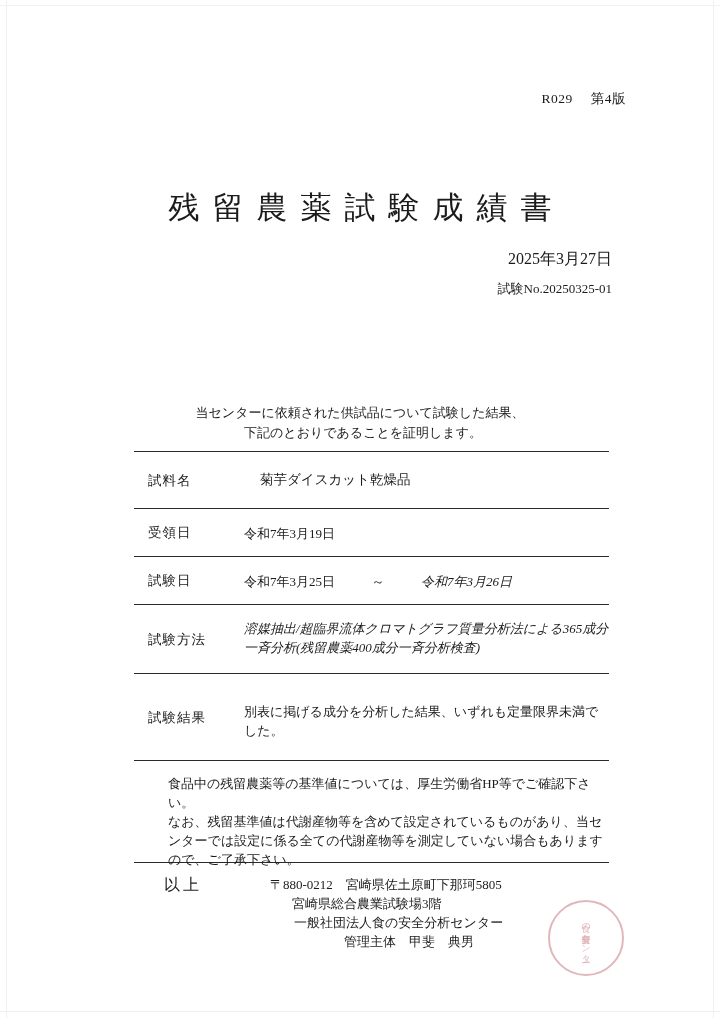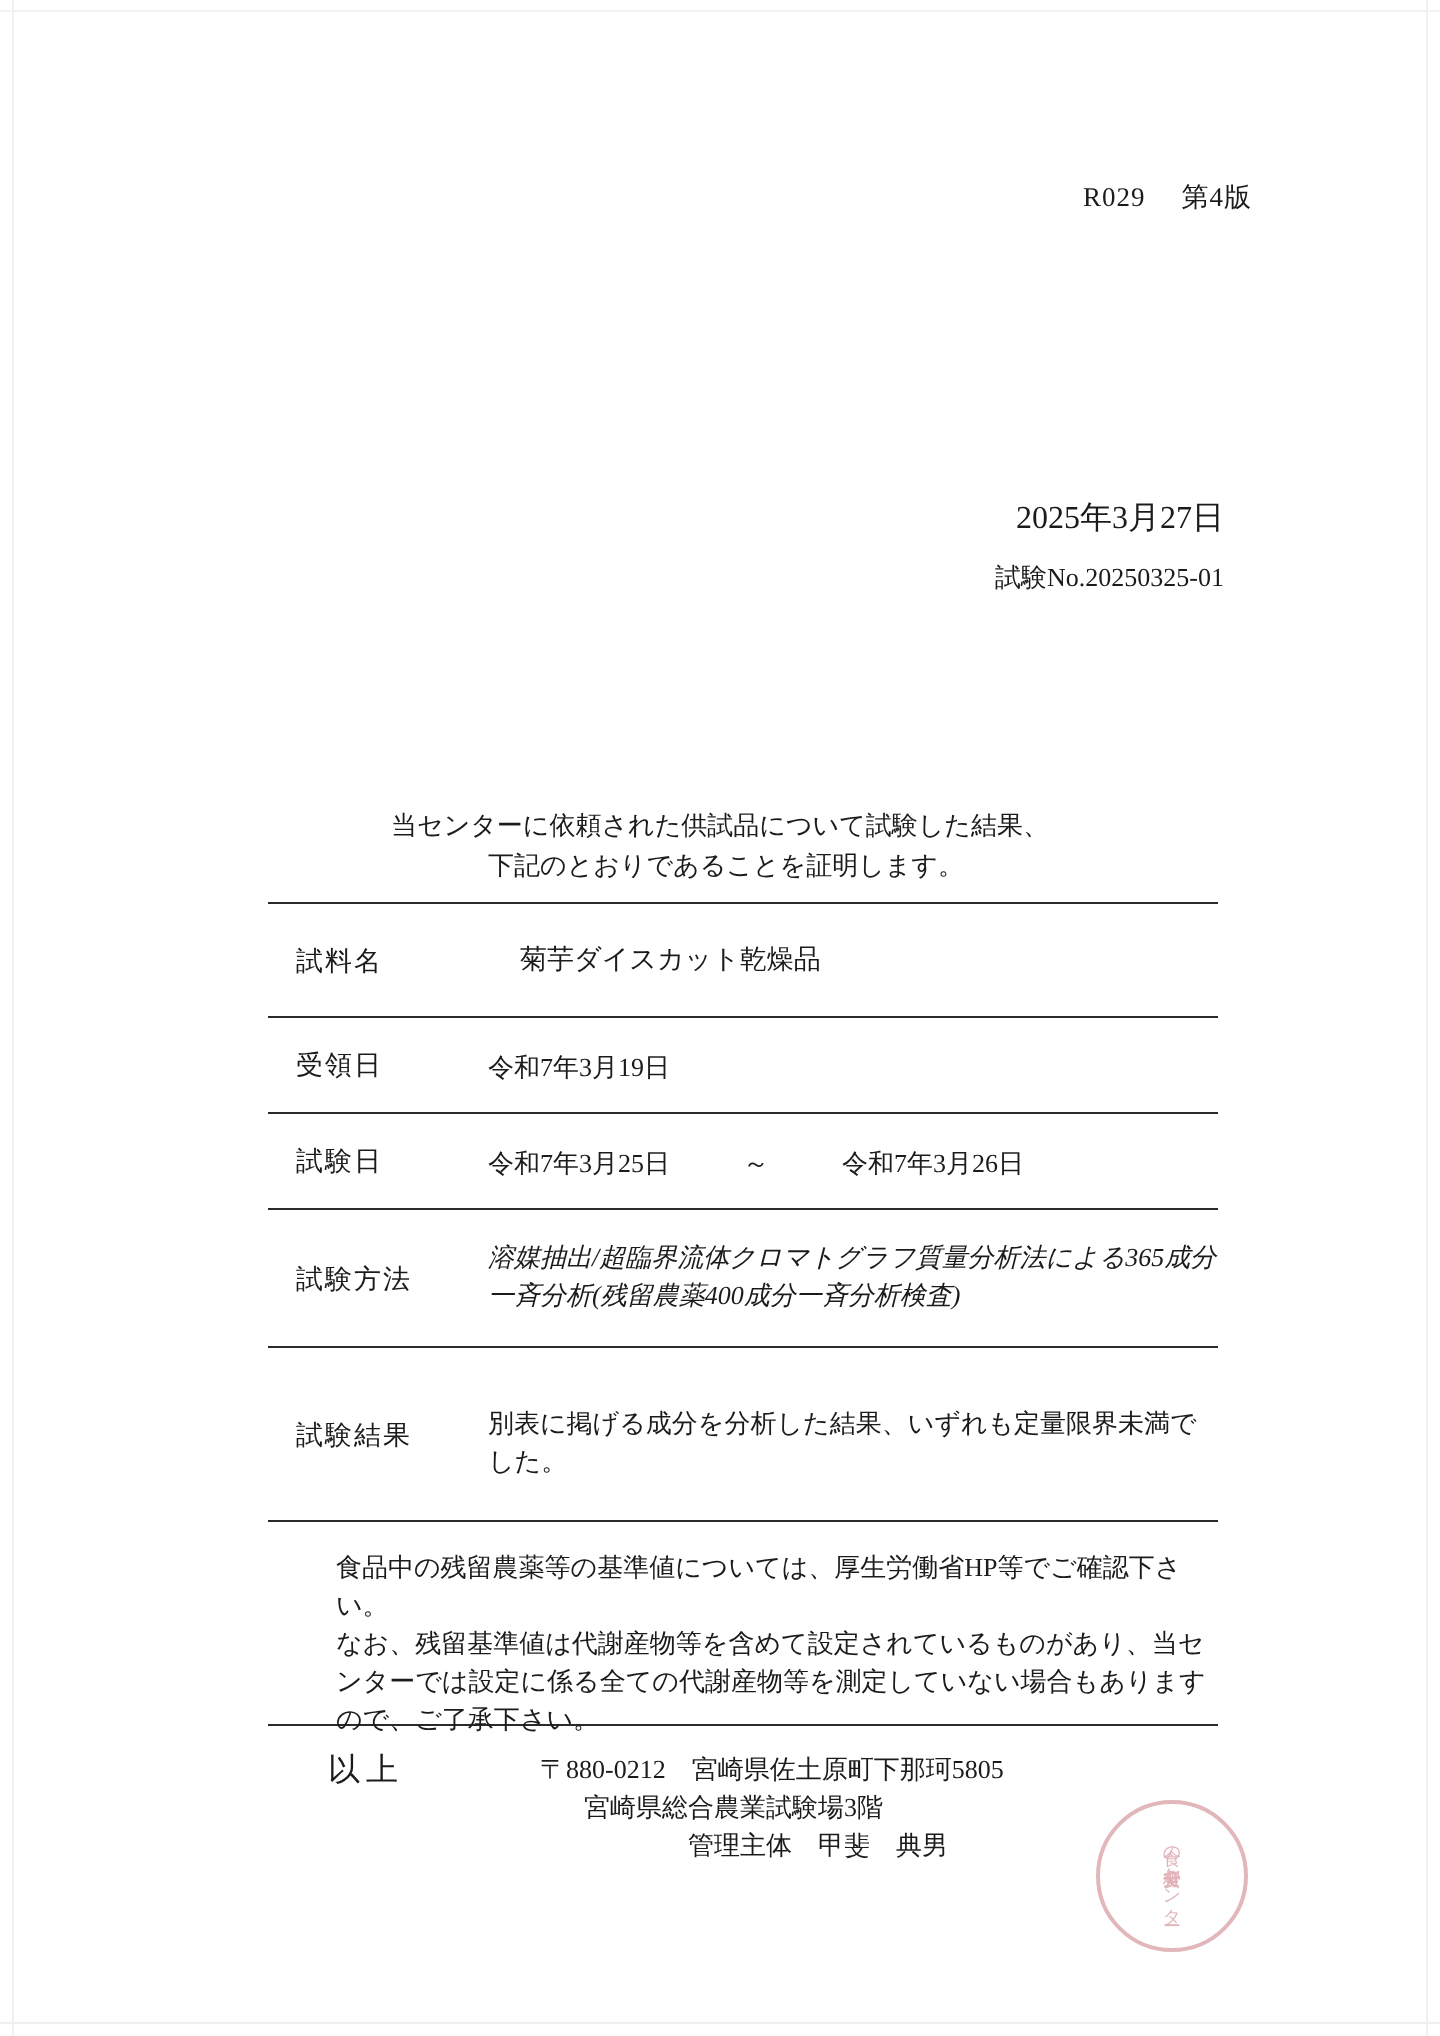--- a/index.html
+++ b/index.html
@@ -141,21 +141,21 @@
 
   .r-received { height: 48px; }
   .r-received .row-label { height: 48px; }
   .r-received .row-value { padding-top: 15px; }
 
   .r-testdate { height: 48px; }
   .r-testdate .row-label { height: 48px; }
   .r-testdate .row-value { padding-top: 15px; }
   .r-testdate .date-from { display: inline-block; }
   .r-testdate .tilde { display: inline-block; width: 86px; text-align: center; }
-  .r-testdate .date-to { display: inline-block; }
+  .r-testdate .date-to { display: inline-block; font-style: italic; }
 
   .r-method { height: 69px; }
   .r-method .row-label { height: 69px; text-align: center; }
   .r-method .row-value { padding-top: 14px; font-style: italic; }
 
   .r-result { height: 87px; }
   .r-result .row-label { height: 87px; }
   .r-result .row-value { padding-top: 28px; }
 
   .r-note { height: 103px; }
@@ -217,20 +217,21 @@
 
   <div class="edge-left"></div>
   <div class="edge-right"></div>
   <div class="edge-top"></div>
   <div class="edge-bottom"></div>
 
   <div class="doc-code">
     <span>R029</span><span class="rev">第4版</span>
   </div>
 
+  <div class="main-title">残留農薬試験成績書</div>
 
   <div class="issue-date">2025年3月27日</div>
   <div class="test-no">試験No.20250325-01</div>
 
   <div class="statement">
     <div>当センターに依頼された供試品について試験した結果、</div>
     <div>下記のとおりであることを証明します。</div>
   </div>
 
   <div class="table">
@@ -267,20 +268,21 @@
 なお、残留基準値は代謝産物等を含めて設定されているものがあり、当センターでは設定に係る全ての代謝産物等を測定していない場合もありますので、ご了承下さい。</div>
     </div>
 
   </div>
 
   <div class="closing">以上</div>
 
   <div class="address-block">
     <div class="ln1">〒880-0212　宮崎県佐土原町下那珂5805</div>
     <div class="ln2">宮崎県総合農業試験場3階</div>
+    <div class="ln3">一般社団法人食の安全分析センター</div>
     <div class="ln4">管理主体　甲斐　典男</div>
   </div>
 
   <div class="seal">
     <div class="seal-inner">食の安全分析センター</div>
   </div>
 
 </div>
 
 </body></html>

